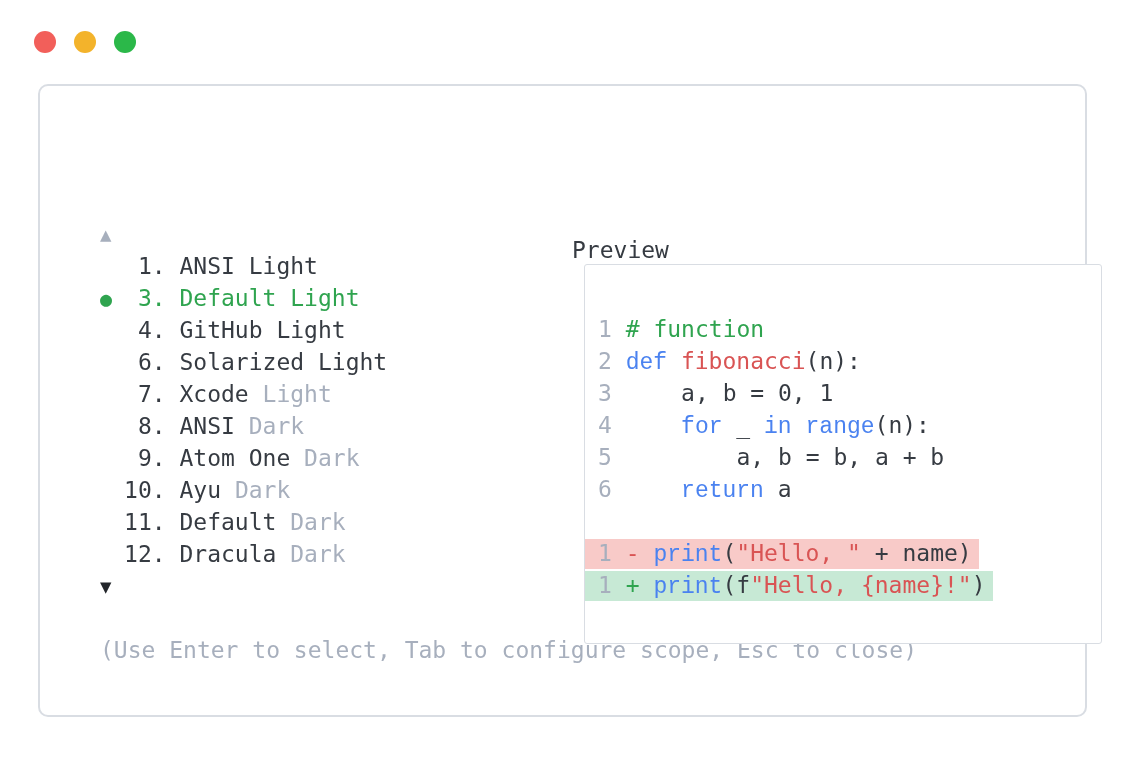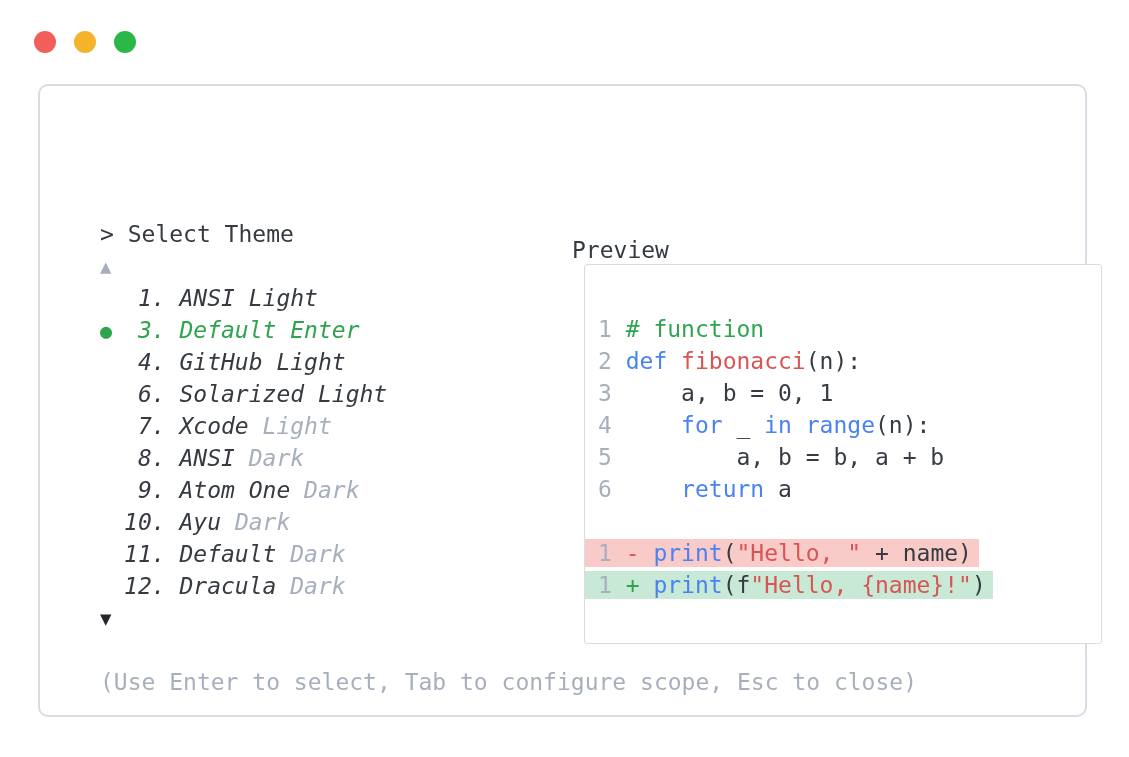--- a/index.html
+++ b/index.html
@@ -32,37 +32,37 @@
   .panel{
     position:absolute;left:38px;top:84px;width:1049px;height:633px;
     border:2px solid var(--border);border-radius:10px;background:#fff;box-sizing:border-box;
   }
   
   .left-col{position:absolute;left:60px;top:132px;}
   .line{height:32px;line-height:32px;white-space:pre;}
   .prompt-title{color:var(--text-dark);}
   .scroll-up{color:var(--text-muted);font-size:19px;}
   .scroll-down{color:var(--scroll-down);font-size:19px;}
-  .theme-row{height:32px;line-height:32px;white-space:pre;cursor:default;font-style:italic;}
+  .theme-row{height:32px;line-height:32px;white-space:pre;cursor:default;}
   .theme-row .marker{color:var(--green);font-size:20px;}
   .theme-row .num,.theme-row .name{color:var(--text-dark);}
   .theme-row .suffix{color:var(--text-muted);}
   .theme-row.selected .num,.theme-row.selected .name{color:var(--green);}
   .footer-hint{color:var(--text-muted);}
   
   .preview-label{position:absolute;left:532px;top:148px;height:32px;line-height:32px;color:var(--text-dark);}
   .preview-box{
     position:absolute;left:544px;top:178px;width:518px;height:380px;box-sizing:border-box;
     border:1.5px solid var(--border);border-radius:3px;background:#fff;
     padding:48px 0 0 13px;overflow:hidden;
   }
   .code-line{height:32px;line-height:32px;white-space:pre;}
   .code-line .lnum{color:var(--text-muted);}
   .c-dark{color:var(--text-dark);}
-  .c-blue{color:var(--blue);}
+  .c-blue{color:var(--blue);font-family:Liberation Mono, monospace;}
   .c-red{color:var(--red);}
   .c-green{color:var(--green);}
   .diff-span{
     display:inline-block;line-height:28px;margin:2px 0;
     margin-left:-13px;padding:0 7px 0 13px;
   }
   .diff-span.removed{background:var(--diff-removed-bg);}
   .diff-span.added{background:var(--diff-added-bg);}
 </style>
 </head>
@@ -72,25 +72,24 @@
 
   <div class="traffic-lights">
     <span class="light red"></span>
     <span class="light yellow"></span>
     <span class="light green"></span>
   </div>
 
   <div class="panel">
 
     <div class="left-col">
-      <div class="line prompt-title">&gt; Select Theme</div>
       <div class="line scroll-up">▲</div>
       <div id="theme-list">
           <div class="theme-row"><span class="marker">  </span><span class="num"> 1. </span><span class="name">ANSI Light</span><span class="suffix"></span></div>
-          <div class="theme-row selected"><span class="marker">● </span><span class="num"> 3. </span><span class="name">Default Enter</span><span class="suffix"></span></div>
+          <div class="theme-row selected"><span class="marker">● </span><span class="num"> 3. </span><span class="name">Default Light</span><span class="suffix"></span></div>
           <div class="theme-row"><span class="marker">  </span><span class="num"> 4. </span><span class="name">GitHub Light</span><span class="suffix"></span></div>
           <div class="theme-row"><span class="marker">  </span><span class="num"> 6. </span><span class="name">Solarized Light</span><span class="suffix"></span></div>
           <div class="theme-row"><span class="marker">  </span><span class="num"> 7. </span><span class="name">Xcode</span><span class="suffix"> Light</span></div>
           <div class="theme-row"><span class="marker">  </span><span class="num"> 8. </span><span class="name">ANSI</span><span class="suffix"> Dark</span></div>
           <div class="theme-row"><span class="marker">  </span><span class="num"> 9. </span><span class="name">Atom One</span><span class="suffix"> Dark</span></div>
           <div class="theme-row"><span class="marker">  </span><span class="num">10. </span><span class="name">Ayu</span><span class="suffix"> Dark</span></div>
           <div class="theme-row"><span class="marker">  </span><span class="num">11. </span><span class="name">Default</span><span class="suffix"> Dark</span></div>
           <div class="theme-row"><span class="marker">  </span><span class="num">12. </span><span class="name">Dracula</span><span class="suffix"> Dark</span></div>
         </div>
       <div class="line scroll-down">▼</div>

